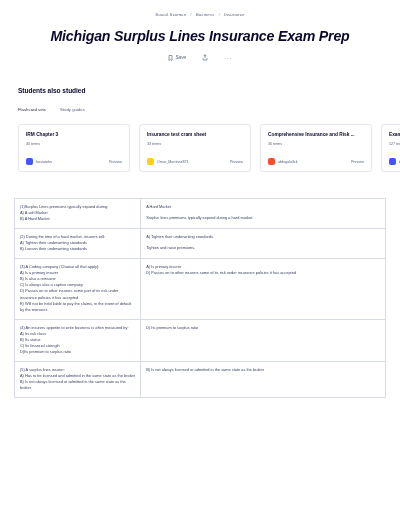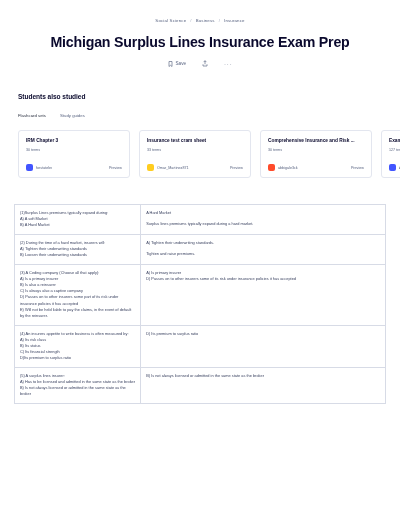--- a/index.html
+++ b/index.html
@@ -6,21 +6,21 @@
   html, body {
     width: 400px; height: 517px;
     background: #ffffff;
     font-family: "Liberation Sans", sans-serif;
     color: #2e3856;
     overflow: hidden;
   }
   .page { width: 400px; height: 517px; position: relative; background:#fff; }
 
   
-  .header { padding: 18px 0 0 0; text-align: center; }
+  .header { padding: 12px 0 0 0; text-align: center; font-style: italic; }
   .breadcrumb {
     font-size: 4.4px; letter-spacing: .15px; color: #586380;
     display: flex; justify-content: center; align-items: center; gap: 4px;
   }
   .breadcrumb .crumb { color:#586380; }
   .breadcrumb .sep { color:#a6adbf; }
   .page-title {
     margin-top: 11px;
     font-size: 14.2px; font-weight: 700; letter-spacing: -0.2px;
     color: #0a092d;

